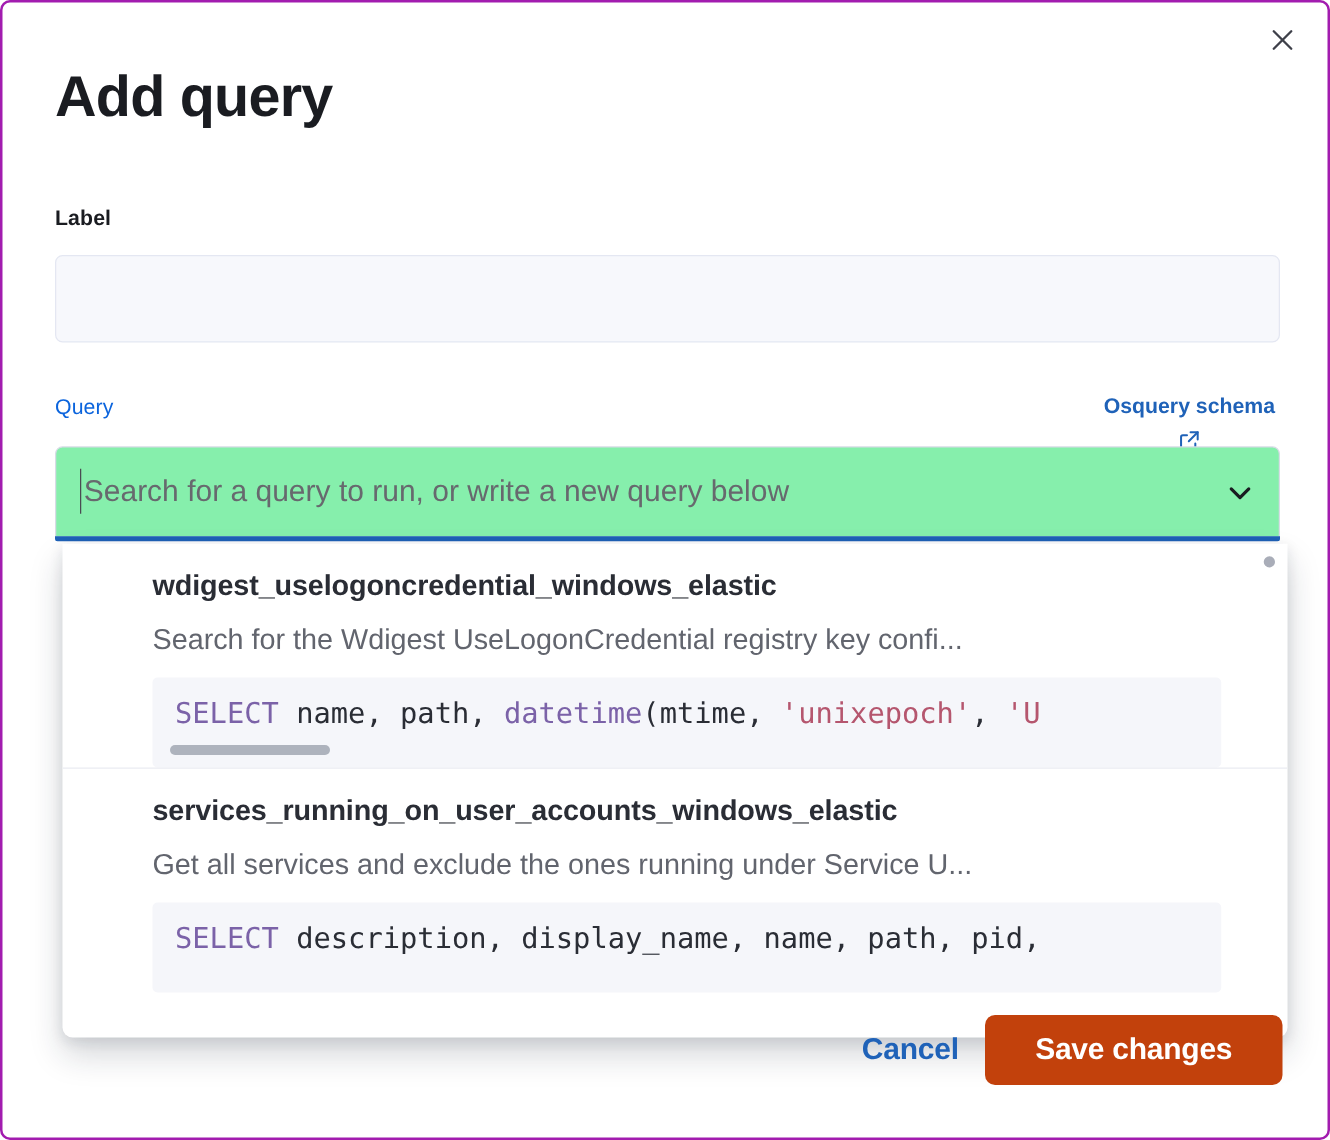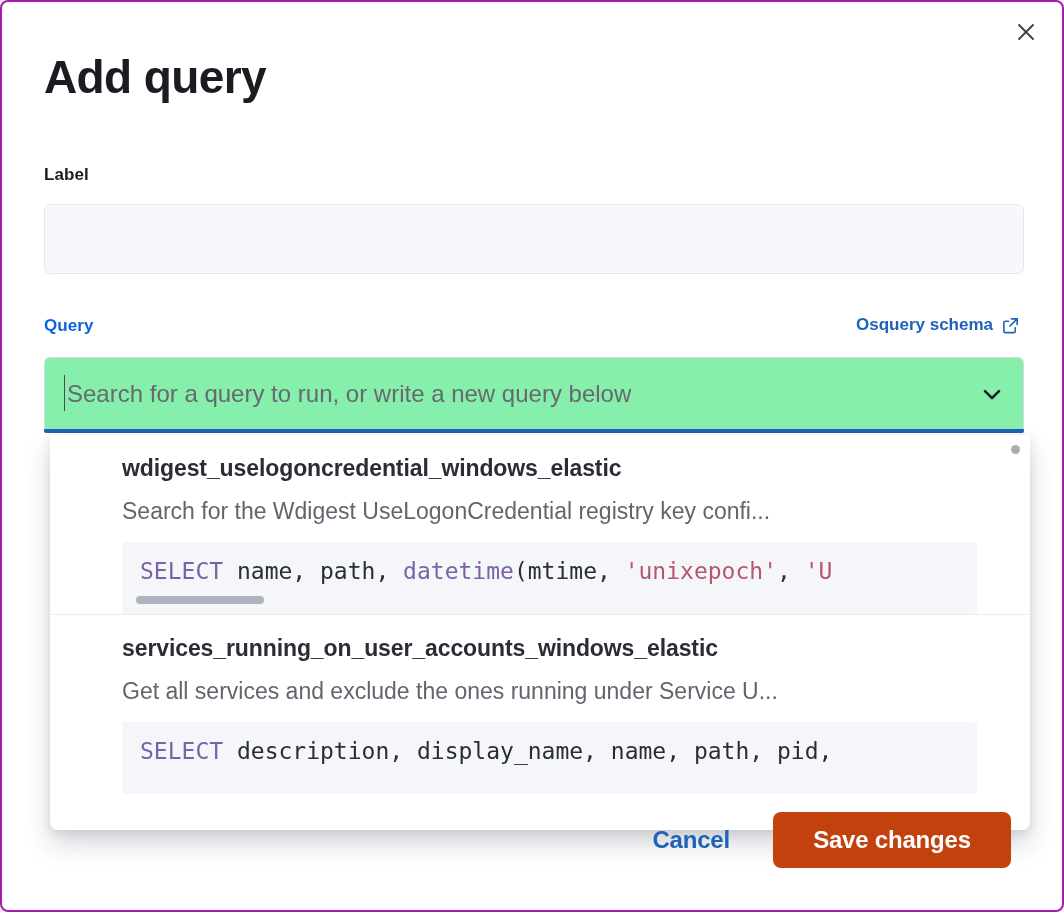--- a/index.html
+++ b/index.html
@@ -82,36 +82,37 @@
     padding: 0 14px;
     outline: none;
   }
 
   
   .query-label {
     position: absolute;
     left: 42px;
     top: 314px;
     font-size: 17px;
-    font-weight: 700;
+    font-weight: 400;
     color: #0b64dd;
     letter-spacing: 0.1px;
   }
   .schema-link {
     position: absolute;
     right: 42px;
     top: 313px;
     display: flex;
     align-items: center;
     gap: 8px;
     font-size: 17px;
     font-weight: 700;
     color: #1f62b8;
     text-decoration: none;
     cursor: pointer;
+    flex-direction: column;
   }
   .schema-link svg { display: block; }
 
   
   .combo {
     position: absolute;
     left: 42px;
     top: 355px;
     width: 980px;
     height: 73px;
@@ -231,25 +232,25 @@
   .code-scroll-thumb {
     width: 128px;
     height: 8px;
     border-radius: 4px;
     background: #aeb3bd;
   }
 
   
   .footer {
     position: absolute;
-    right: 51px;
+    right: 36px;
     bottom: 42px;
     display: flex;
     align-items: center;
-    gap: 35px;
+    gap: 13px;
     margin-top: 36px;
   }
   .btn-cancel {
     background: transparent;
     border: none;
     font-family: "Liberation Sans", sans-serif;
     font-size: 24px;
     font-weight: 700;
     color: #1f62b8;
     cursor: pointer;

